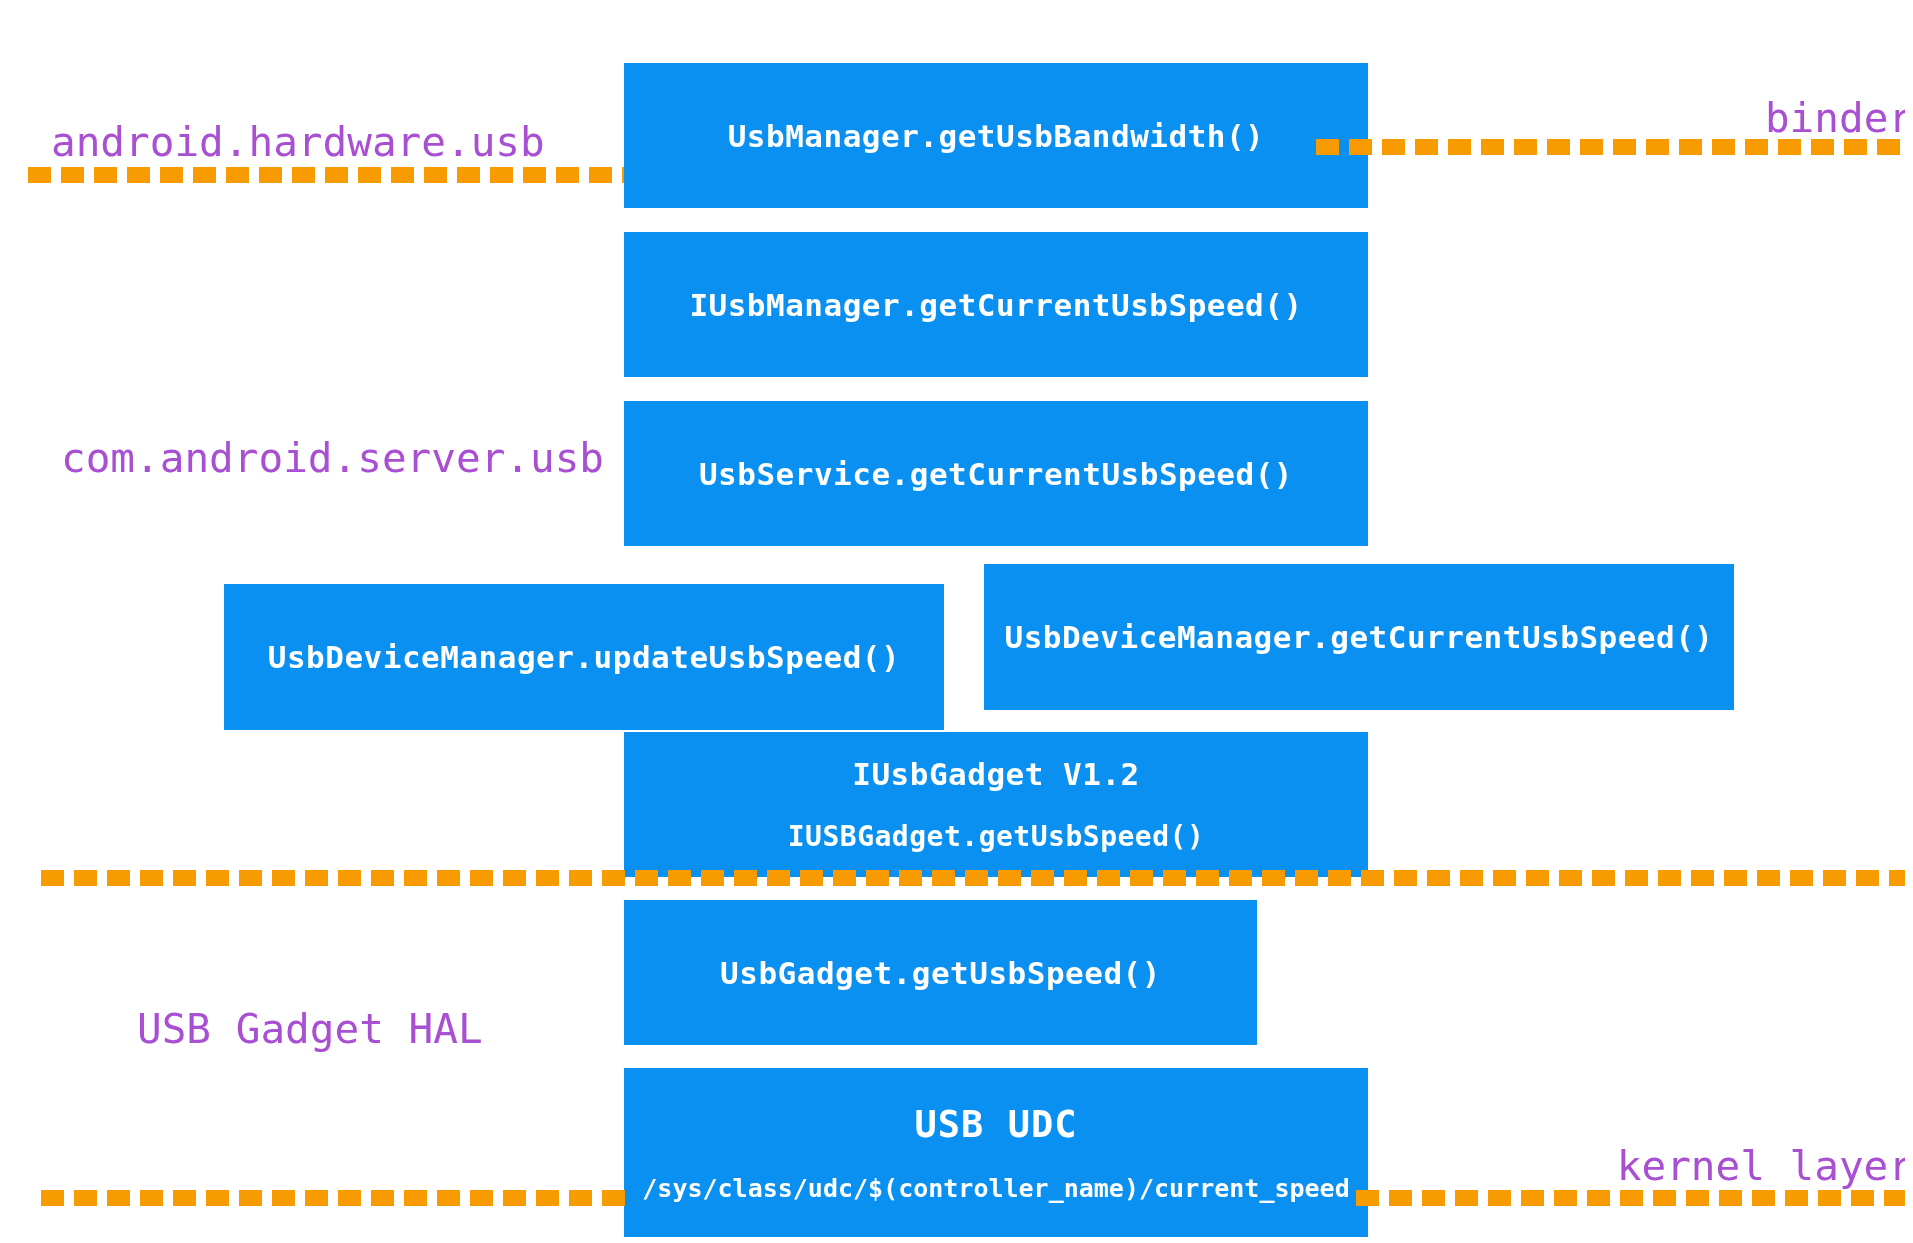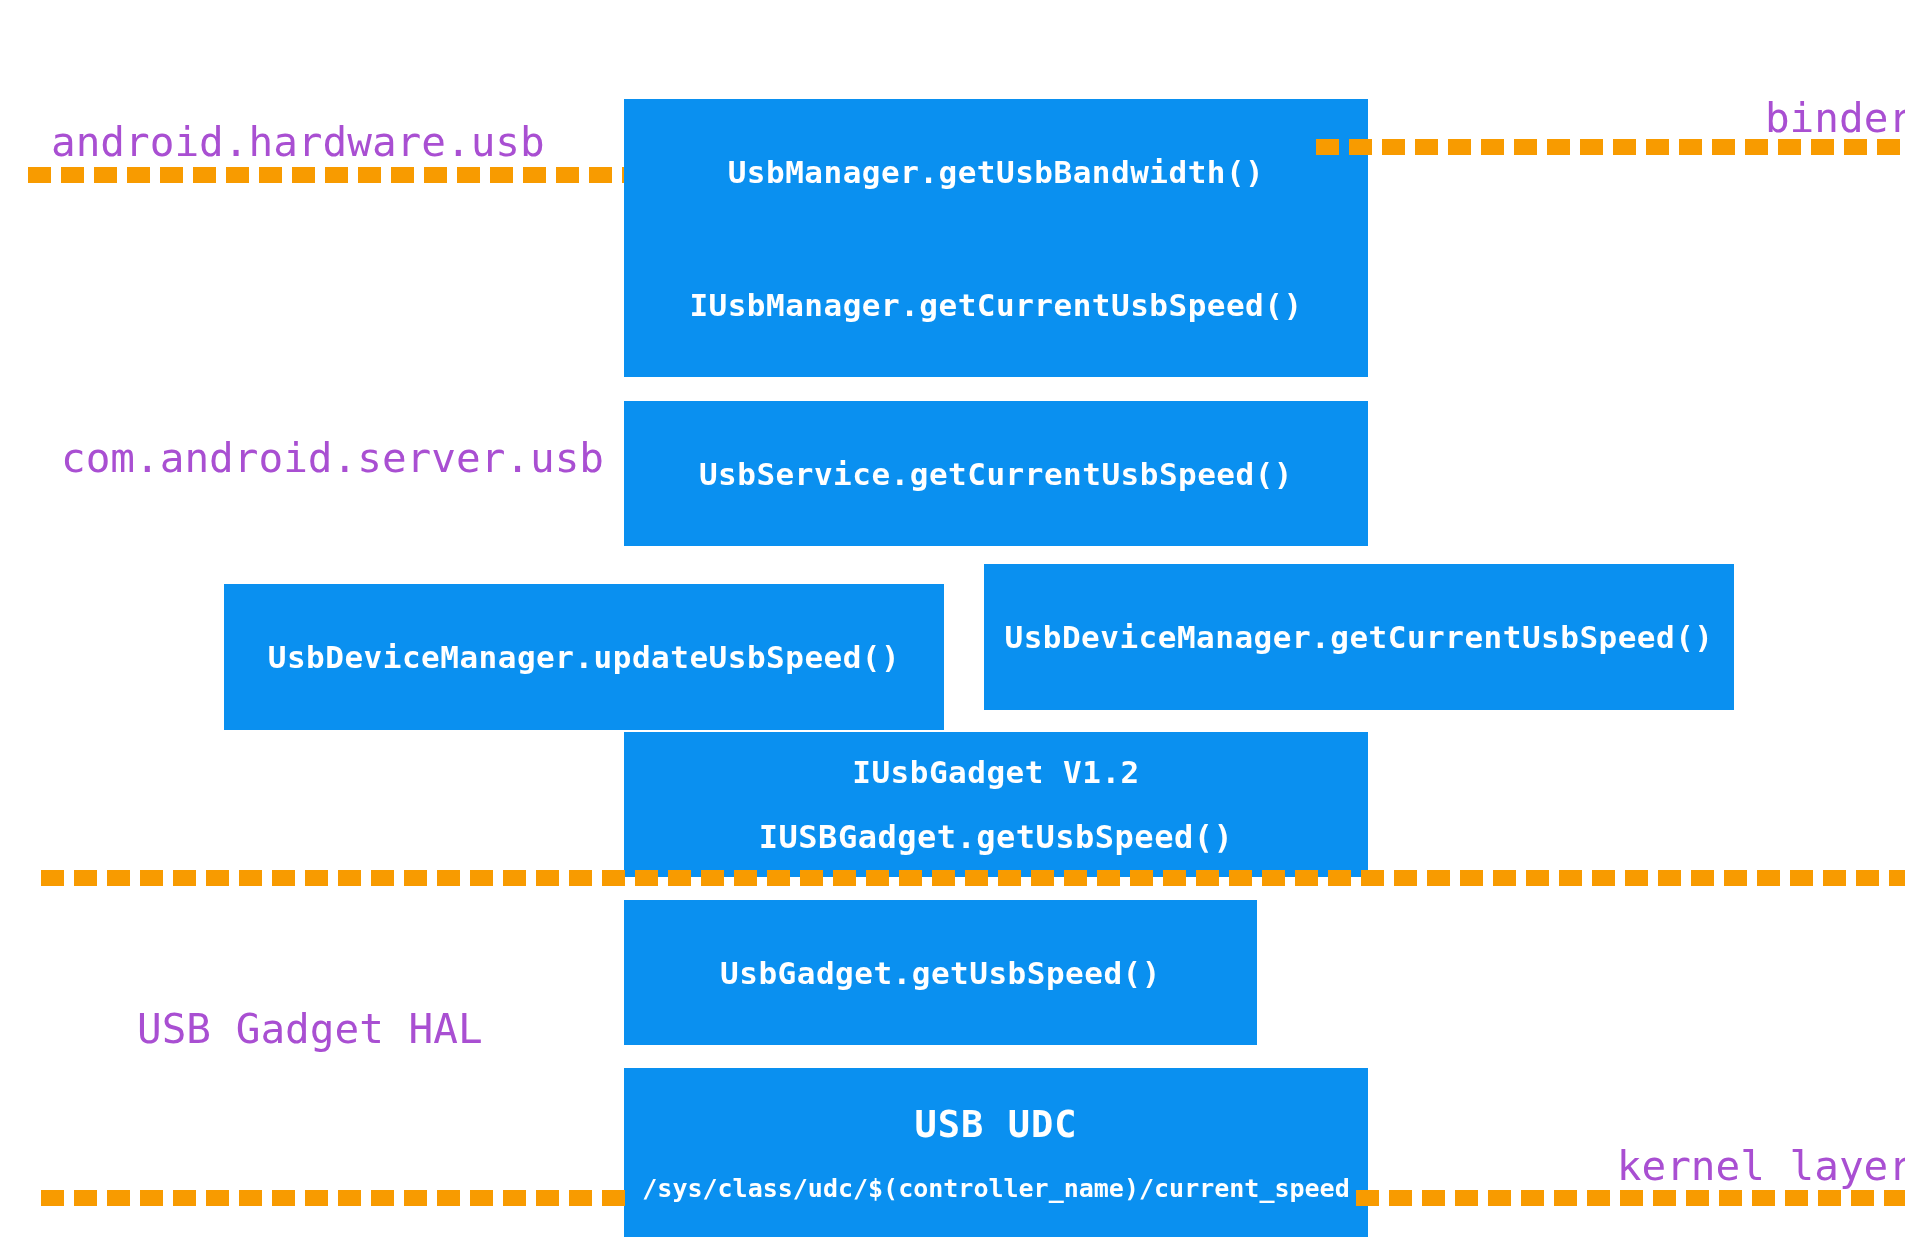--- a/index.html
+++ b/index.html
@@ -23,21 +23,21 @@
     text-align: center;
     z-index: 1;
   }
   .apibox .line1 {
     font-size: 31px;
     font-weight: bold;
     letter-spacing: 0.5px;
     white-space: nowrap;
   }
   .apibox .line2 {
-    font-size: 32px;
+    font-size: 28px;
     font-weight: bold;
     letter-spacing: 0.5px;
     white-space: nowrap;
     margin-top: 12px;
   }
   .apibox .line1-big {
     font-size: 37px;
     font-weight: bold;
     letter-spacing: 1px;
     white-space: nowrap;
@@ -57,21 +57,21 @@
     z-index: 3;
   }
   .layer-label.right { text-align: left; }
   .dash-line {
     position: absolute;
     height: 8px;
     background: repeating-linear-gradient(90deg, #f89b00 0px, #f89b00 23px, transparent 23px, transparent 33px);
     z-index: 2;
   }
   
-  #box-usb-manager        { left: 608px;  top: 47px;   width: 744px; height: 145px; margin-top: 36px; }
+  #box-usb-manager        { left: 608px;  top: 47px;   width: 744px; height: 145px; }
   #box-iusb-manager       { left: 608px;  top: 216px;  width: 744px; height: 145px; }
   #box-usb-service        { left: 608px;  top: 385px;  width: 744px; height: 145px; }
   #box-update-usb-speed   { left: 208px;  top: 548px;  width: 720px; height: 146px; margin-top: 20px; }
   #box-get-current-speed  { left: 968px;  top: 548px;  width: 750px; height: 146px; }
   #box-iusb-gadget        { left: 608px;  top: 716px;  width: 744px; height: 145px; }
   #box-usb-gadget         { left: 608px;  top: 884px;  width: 633px; height: 145px; }
   #box-usb-udc            { left: 608px;  top: 1052px; width: 744px; height: 169px; }
 
   #label-android-hardware-usb { left: 27px;  top: 94px; }
   #label-com-android-server   { left: 37px;  top: 410px; }

